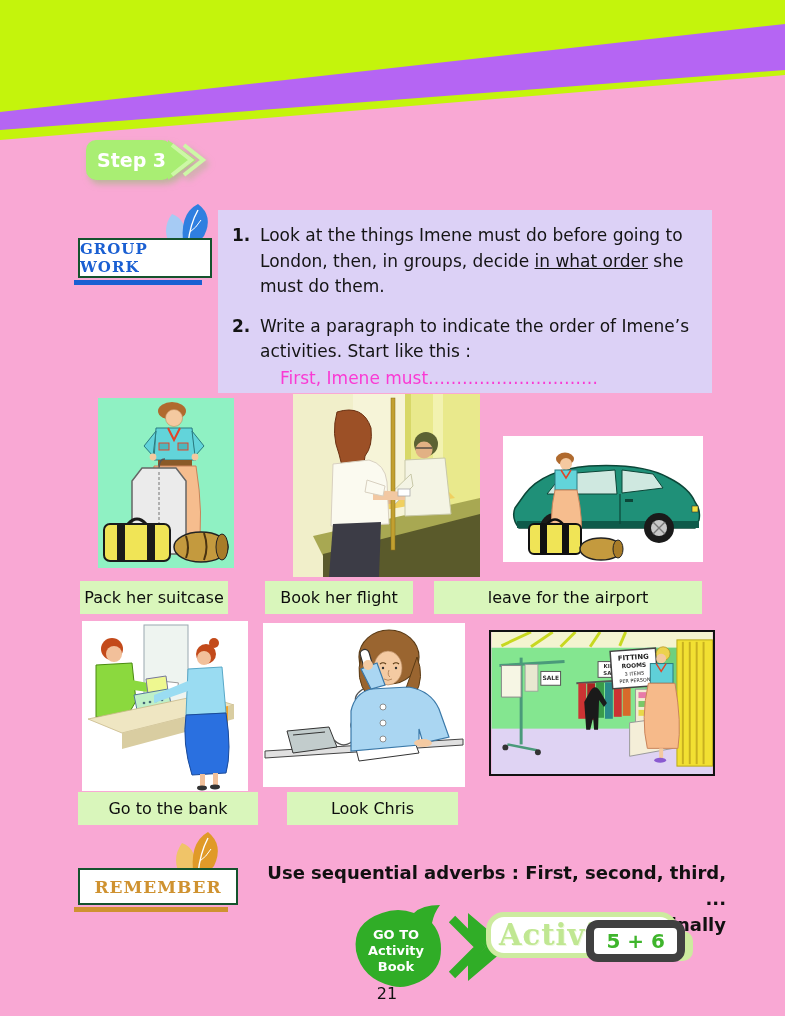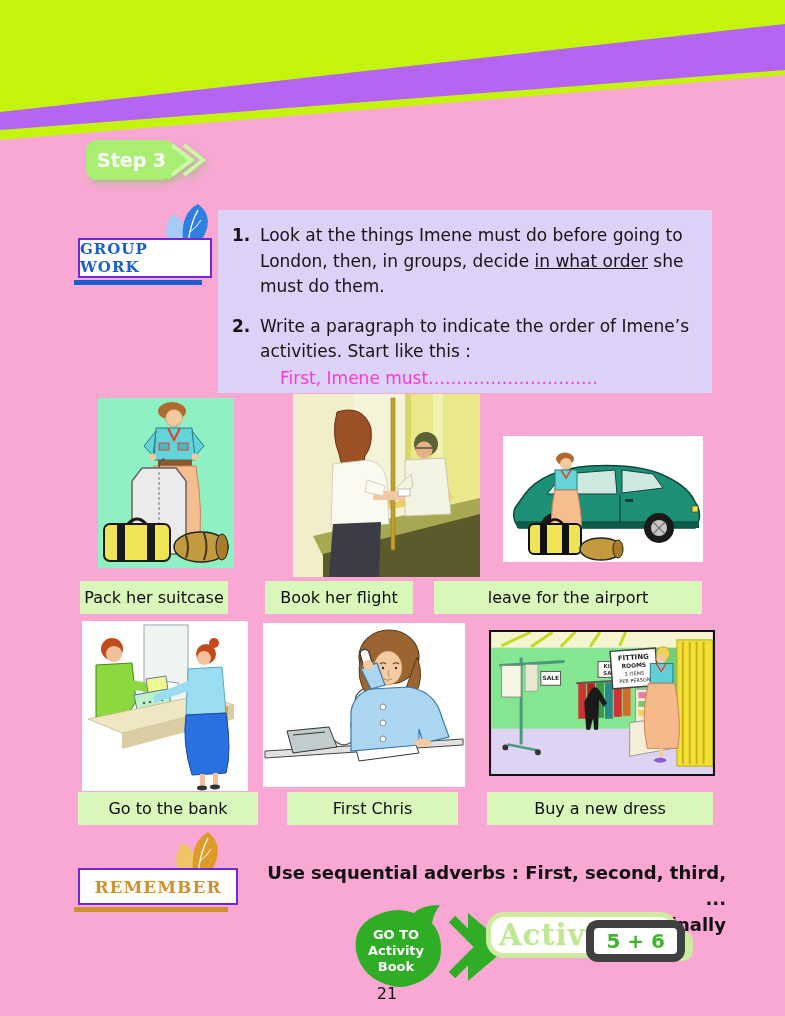--- a/index.html
+++ b/index.html
@@ -12,21 +12,21 @@
      clip-path: polygon(0 0, 100% 0, 100% 75px, 0 140px); }
   .banner-purple { position:absolute; inset:0; background:#b565f3;
      clip-path: polygon(0 112px, 100% 24px, 100% 70px, 0 130px); }
 
   
   .step-badge { position:absolute; left:84px; top:138px; width:126px; height:44px;
      filter: drop-shadow(3px 4px 3px rgba(140,190,110,.55)); }
   .step-badge svg { display:block; }
 
   
-  .label-box { position:absolute; background:#fff; border:2px solid #6d28d9;
+  .label-box { position:absolute; background:#fff; border:2px solid #14532d;
      display:flex; align-items:center; justify-content:center;
      font-family:"DejaVu Serif", serif; font-weight:bold; letter-spacing:1px; z-index:2; }
   .label-box::after { content:""; position:absolute; left:-6px; right:8px; bottom:-9px; height:5px; }
   .group-work-box { left:78px; top:238px; width:134px; height:40px; color:#1a5fd2; font-size:15px; }
   .group-work-box::after { background:#1a5fd2; }
   .remember-box { left:78px; top:868px; width:160px; height:37px; color:#cf9230; font-size:17px; }
   .remember-box::after { background:#cf9230; }
   .leaves { position:absolute; z-index:1; }
 
   
@@ -367,24 +367,21 @@
         <rect x="170" y="118" width="4" height="10" fill="#f4c9a0"></rect>
         <ellipse cx="171" cy="130" rx="6" ry="2.6" fill="#8a5ad0"></ellipse>
       </g>
     </svg>
   </div>
 
   <div class="caption" style="left:78px; top:792px; width:180px;">
     <span>Go to the bank</span>
   </div>
   <div class="caption" style="left:287px; top:792px; width:171px;">
-    <span>First Chris</span>
-  </div>
-  <div class="caption" style="left:487px; top:792px; width:226px;">
-    <span>Buy a new dress</span>
+    <span>Look Chris</span>
   </div>
 
   <svg class="leaves" style="left:166px; top:830px;" width="62" height="48" viewBox="0 0 62 48">
     <path d="M16,48 Q4,30 16,13 Q32,19 28,40 Q24,48 16,48 Z" fill="#f0c468"></path>
     <path d="M28,48 Q22,13 42,2 Q58,15 48,36 Q40,47 28,48 Z" fill="#e09a28"></path>
     <path d="M32,44 Q34,23 42,8" stroke="#ffffff" stroke-width="1.4" fill="none"></path>
     <path d="M34,31 Q40,27 45,19" stroke="#ffffff" stroke-width="1" fill="none"></path>
   </svg>
   <div class="label-box remember-box">
     <span>REMEMBER</span>

